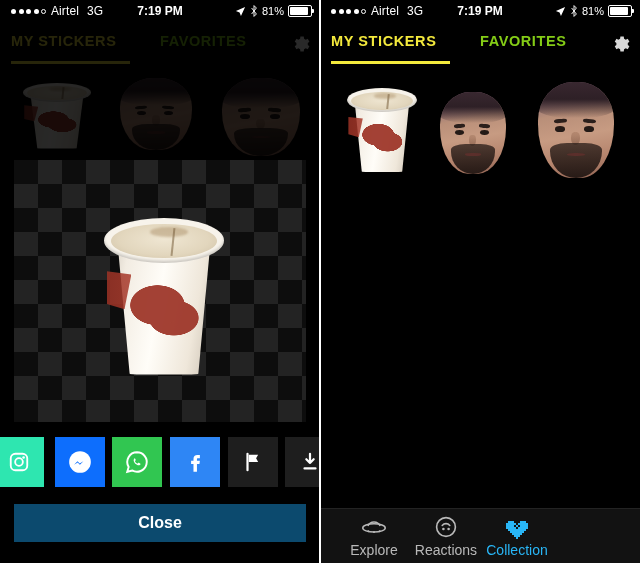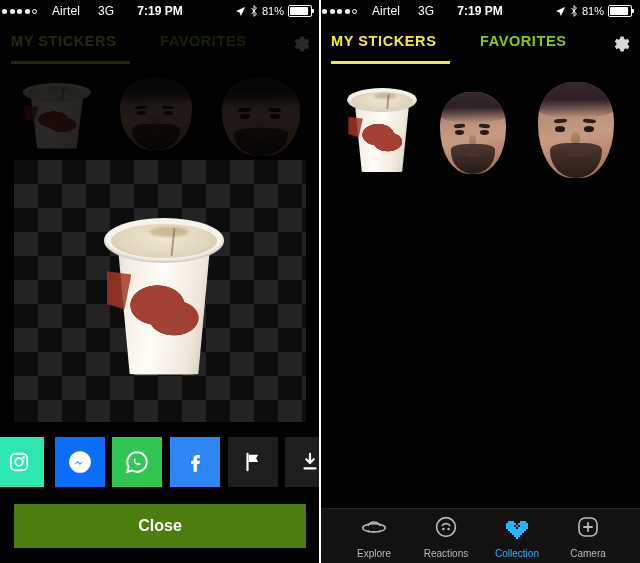--- a/index.html
+++ b/index.html
@@ -6,21 +6,21 @@
   body{width:640px;height:563px;font-family:"Liberation Sans",sans-serif;overflow:hidden;}
   .screen{position:relative;width:640px;height:563px;background:#000;}
   .panel{position:absolute;top:0;width:320px;height:563px;background:#000;overflow:hidden;}
   .panel.left{left:0;}
   .panel.right{left:320px;}
   .divider{position:absolute;left:319px;top:0;width:2px;height:563px;background:#fff;z-index:50;}
 
   
   .statusbar{position:relative;height:22px;background:#000;color:#fff;
     font-size:12px;font-weight:bold;display:flex;align-items:center;}
-  .sb-left{display:flex;align-items:center;gap:15px;padding-left:2px;}
+  .sb-left{display:flex;align-items:center;gap:5px;padding-left:11px;}
   .dots{display:flex;align-items:center;gap:2.5px;}
   .dot{width:5px;height:5px;border-radius:50%;background:#fff;}
   .dot.hollow{background:transparent;border:1px solid #fff;width:3px;height:3px;}
   .carrier{font-size:12px;font-weight:normal;letter-spacing:.1px;}
   .netw{font-size:12px;font-weight:normal;margin-left:3px;}
   .sb-time{position:absolute;left:0;right:0;text-align:center;font-size:12px;font-weight:bold;}
   .sb-right{margin-left:auto;display:flex;align-items:center;gap:4px;padding-right:8px;}
   .loc-arrow{display:block;}
   .bt{display:block;}
   .batt-pct{font-size:11px;font-weight:normal;}
@@ -105,34 +105,34 @@
   .share-btn{position:absolute;top:0;width:50px;height:50px;display:flex;
     align-items:center;justify-content:center;}
   .sb0{left:-6px;background:#2ee6b0;}
   .sb1{left:55px;background:#0d6efd;}
   .sb2{left:112px;background:#31c651;}
   .sb3{left:170px;background:#2e86f5;}
   .sb4{left:228px;background:#1e1e1e;}
   .sb5{left:285px;background:#1e1e1e;}
 
   
-  .close-btn{position:absolute;left:14px;top:504px;width:292px;height:44px;
-    background:#4d7c0f;display:flex;align-items:center;justify-content:center;
+  .close-btn{position:absolute;left:14px;top:504px;width:292px;height:38px;
+    background:#0c4a6e;display:flex;align-items:center;justify-content:center;
     color:#fff;font-size:16px;font-weight:bold;}
 
   
   .grid{position:relative;height:430px;}
   .grid-item{position:absolute;top:12px;}
   .g0{left:22px;} .g1{left:120px;} .g2{left:218px;}
 
   
   .tabbar{position:absolute;left:0;bottom:0;width:320px;height:54px;background:#121212;
     border-top:1px solid #232323;}
   .tabitem{position:absolute;top:4px;width:80px;display:flex;flex-direction:column;
-    align-items:center;gap:9px;color:#b9b9b9;font-size:10px;}
+    align-items:center;gap:3px;color:#b9b9b9;font-size:14px;}
   .tabitem.active{color:#29b6f6;}
   .ti0{left:14px;} .ti1{left:86px;} .ti2{left:157px;} .ti3{left:228px;}
   .tab-ico{height:26px;display:flex;align-items:flex-end;}
   .pixheart{width:22px;height:20px;}
 </style>
 </head>
 <body>
 
 <div class="screen">
 
@@ -386,26 +386,17 @@
             </g>
             <g fill="#121212">
               <rect x="4" y="3" width="1" height="1"></rect>
                 <rect x="6" y="3" width="1" height="1"></rect>
               <rect x="5" y="4" width="1" height="1"></rect>
             </g>
           </svg>
         </span>
         <span>Collection</span>
       </div>
-      <div class="tabitem ti3">
-        <span class="tab-ico">
-          <svg width="24" height="24" viewBox="0 0 24 24">
-            <rect x="3" y="3" width="18" height="18" rx="6" fill="none" stroke="#b9b9b9" stroke-width="1.6"></rect>
-            <path d="M12 8v8M8 12h8" stroke="#b9b9b9" stroke-width="1.8" stroke-linecap="round"></path>
-          </svg>
-        </span>
-        <span>Camera</span>
-      </div>
     </div>
   </div>
 
   <div class="divider"></div>
 </div>
 
 </body></html>

